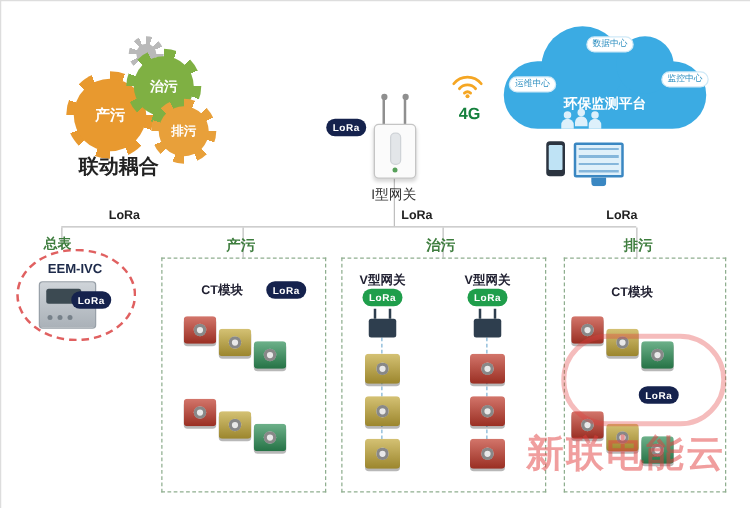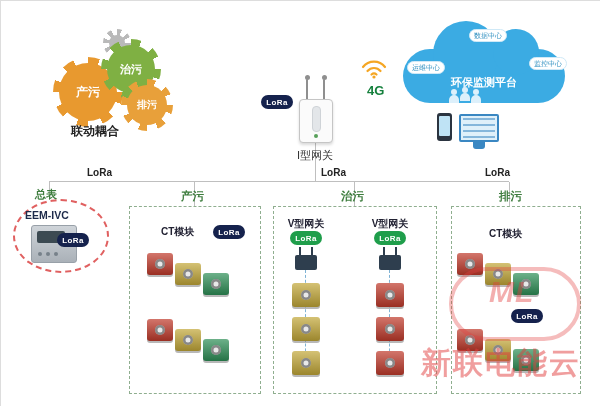--- a/index.html
+++ b/index.html
@@ -59,21 +59,21 @@
   .phone{position:absolute;left:436px;top:112px;width:15px;height:28px;background:#2b3440;border-radius:3px;z-index:2;}
   .phone::before{content:"";position:absolute;left:2px;top:3px;right:2px;bottom:5px;background:#bfe3f5;border-radius:1px;}
   .monitor{position:absolute;left:458px;top:113px;width:36px;height:24px;background:#dff0fa;border:2px solid #3a87c2;border-radius:2px;z-index:2;}
   .monitor::before{content:"";position:absolute;inset:2px;background:
     repeating-linear-gradient(0deg,rgba(58,135,194,.55) 0 2px,transparent 2px 6px);}
   .monitor::after{content:"";position:absolute;left:50%;bottom:-9px;width:12px;height:7px;transform:translateX(-50%);
     background:linear-gradient(180deg,#3a87c2 0 4px,transparent 4px),#3a87c2;border-radius:0 0 3px 3px;}
   
   .meter-circle{position:absolute;left:12px;top:198px;width:92px;height:70px;border:2px dashed #E06060;border-radius:50%;}
   .meter-group{position:absolute;left:34px;top:186px;font-size:11px;font-weight:bold;color:#3E7D3E;}
-  .meter-model{position:absolute;left:24px;top:208px;width:70px;font-weight:bold;font-size:10.5px;color:#1d2a4a;}
+  .meter-model{position:absolute;left:24px;top:208px;width:70px;text-align:center;font-weight:bold;font-size:10.5px;color:#1d2a4a;}
   .meter-dev{position:absolute;left:30px;top:224px;width:44px;height:36px;border-radius:3px;border:1px solid #98a0a8;
     background:linear-gradient(180deg,#cfd4d9,#aab1b8);}
   .meter-dev::before{content:"";position:absolute;left:5px;top:5px;right:11px;height:12px;background:#3c4a52;border-radius:2px;}
   .meter-dev::after{content:"";position:absolute;left:6px;bottom:6px;width:4px;height:4px;border-radius:50%;background:#77818a;
     box-shadow:8px 0 0 #77818a,16px 0 0 #77818a;}
   .mod-label{position:absolute;font-size:10px;font-weight:bold;color:#223;}
   
   .wm{position:absolute;inset:0;pointer-events:none;z-index:9;}
   .wm-cloud{position:absolute;left:448px;top:266px;width:124px;height:66px;border:4px solid rgba(226,62,62,.35);border-radius:60px;}
   .wm-logo{position:absolute;left:488px;top:274px;font-style:italic;font-weight:900;font-size:30px;color:rgba(226,62,62,.42);letter-spacing:1px;}
@@ -87,21 +87,21 @@
   <div class="gear" style="--c:#b9b9b9;left:108px;top:34px;width:16px;height:16px;"></div>
   <div class="gear" style="--c:#E8992F;left:58px;top:62px;width:58px;height:58px;font-size:12px;">
     <span>产污</span>
   </div>
   <div class="gear" style="--c:#7FB043;left:106px;top:44px;width:48px;height:48px;font-size:11px;">
     <span>治污</span>
   </div>
   <div class="gear" style="--c:#E8A03A;left:126px;top:84px;width:40px;height:40px;font-size:10px;">
     <span>排污</span>
   </div>
-  <div style="position:absolute;left:56px;top:122px;width:76px;text-align:center;font-size:12px;font-weight:bold;">联动耦合</div>
+  <div style="position:absolute;left:56px;top:122px;width:76px;text-align:center;font-size:16px;font-weight:bold;">联动耦合</div>
 
   <div class="ln" style="left:48px;top:180px;width:460px;height:1px;"></div>
   <div class="ln" style="left:314px;top:141px;width:1px;height:39px;"></div>
   <div class="ln" style="left:48px;top:181px;width:1px;height:18px;"></div>
   <div class="ln" style="left:193px;top:181px;width:1px;height:24px;"></div>
   <div class="ln" style="left:353px;top:181px;width:1px;height:24px;"></div>
   <div class="ln" style="left:508px;top:181px;width:1px;height:24px;"></div>
   <div class="bus-lora" style="left:86px;top:166px;">LoRa</div>
   <div class="bus-lora" style="left:320px;top:166px;">LoRa</div>
   <div class="bus-lora" style="left:484px;top:166px;">LoRa</div>
@@ -176,17 +176,16 @@
   <div class="ct" style="--c:#C03A2B;left:456px;top:252px;"></div>
   <div class="ct" style="--c:#C2A738;left:484px;top:262px;"></div>
   <div class="ct" style="--c:#2E8F57;left:512px;top:272px;"></div>
   <div class="lora" style="left:510px;top:308px;">LoRa</div>
   <div class="ct" style="--c:#C03A2B;left:456px;top:328px;"></div>
   <div class="ct" style="--c:#C2A738;left:484px;top:338px;"></div>
   <div class="ct" style="--c:#2E8F57;left:512px;top:348px;"></div>
 
   <div class="wm">
     <div class="wm-cloud"></div>
-    <div class="wm-logo">ML</div>
     <div class="wm-brand">新联电能云</div>
   </div>
 
 </div>
 
 </body></html>

